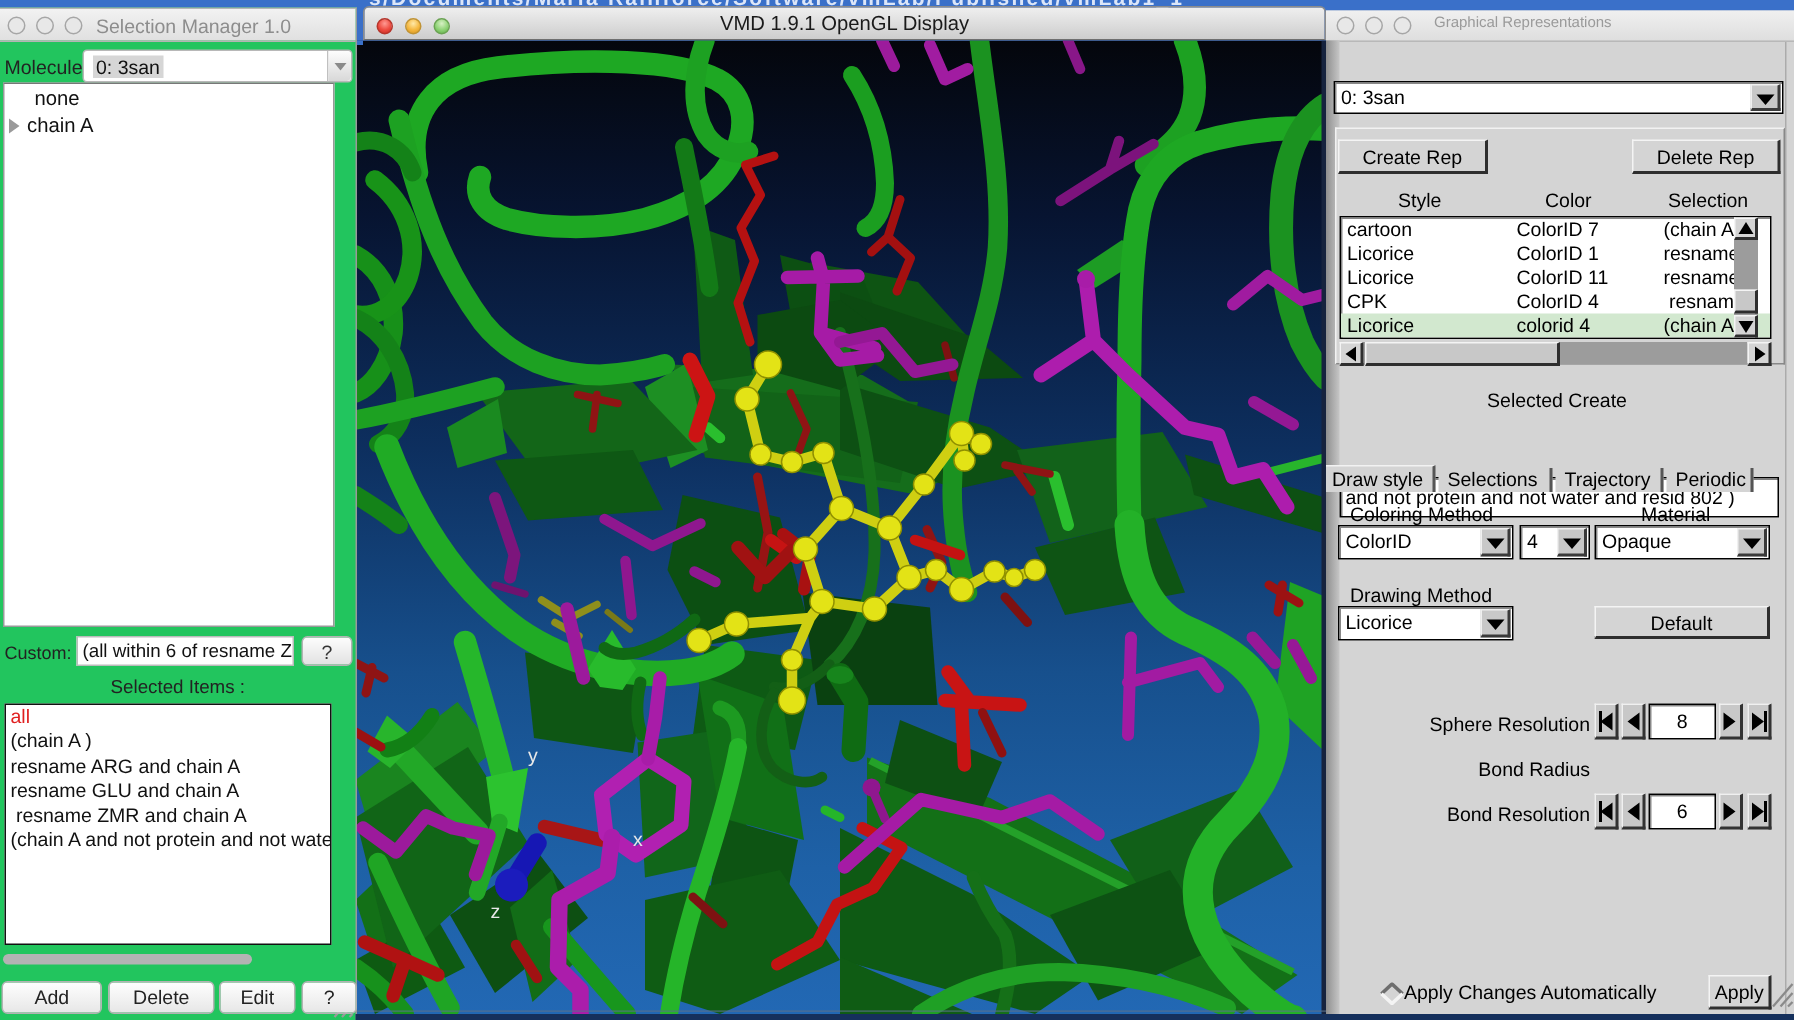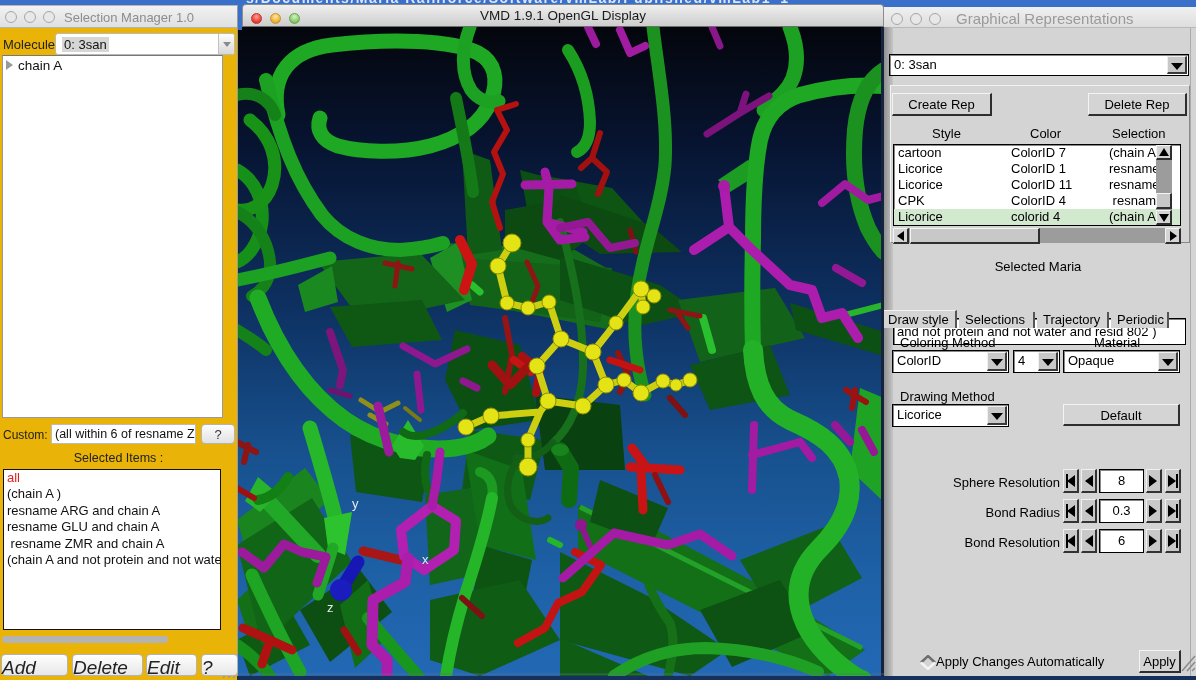--- a/index.html
+++ b/index.html
@@ -3,21 +3,21 @@
 <meta charset="utf-8">
 <style>
 * { margin:0; padding:0; box-sizing:border-box; }
 html,body { width:1196px; height:680px; overflow:hidden; background:#3a6fc8; font-family:"Liberation Sans",sans-serif; }
 #desktop { position:absolute; left:0; top:0; width:1196px; height:680px; }
 #topstrip { position:absolute; left:0; top:0; width:1196px; height:8px; background:#3a70c9; overflow:hidden; color:#e8eefc; font-size:14px; font-weight:bold; }
 #topstrip span { position:absolute; left:246px; top:-10px; letter-spacing:1.5px; color:#dce6f8; }
 #botstrip { position:absolute; left:237px; top:676px; width:959px; height:4px; background:#15305c; }
 
 
-#selmgr { position:absolute; left:0; top:5px; width:238px; height:675px; background:#eab308; border-right:1px solid #9a9a9a; border-top:1px solid #b6b6b6; }
+#selmgr { position:absolute; left:0; top:5px; width:238px; height:675px; background:#22c55e; border-right:1px solid #9a9a9a; border-top:1px solid #b6b6b6; }
 #selmgr .titlebar { position:absolute; left:0; top:0; width:100%; height:22px;
   background:linear-gradient(#f2f2f2,#e0e0e0); border-bottom:1px solid #b4b4b4;
   color:#8d8d8d; font-size:13px; }
 #selmgr .titlebar .t { position:absolute; left:64px; top:4px; }
 .ghostlights { position:absolute; left:5px; top:5px; }
 .ghostlights i { display:inline-block; width:12px; height:12px; border-radius:50%;
   border:1px solid #a6a6a6; background:#e8e8e8; margin-right:7px; }
 .maclights { position:absolute; left:8px; top:5px; }
 .maclights i { display:inline-block; width:11px; height:11px; border-radius:50%; margin-right:8px; }
 .maclights .r { background:radial-gradient(circle at 50% 30%, #ff9a93 0%, #ee4b40 55%, #c42b20 100%); border:1px solid #b5352b;}
@@ -49,32 +49,32 @@
   background:linear-gradient(#fdfdfd,#e2e2e2); border:1px solid #b3b3b3; border-radius:4px;
   text-align:center; font-size:13px; color:#333; padding-top:2px; }
 #selmgr .selitems { position:absolute; left:0; top:445px; width:100%; text-align:center; font-size:12.5px; color:#222; }
 #selmgr .bottomlist { position:absolute; left:3px; top:463px; width:218px; height:161px;
   background:#fff; border:1.5px solid #111; font-size:13px; color:#111; overflow:hidden; }
 #selmgr .bottomlist div { padding:0px 0 0px 3px; line-height:16.4px; white-space:nowrap; }
 #selmgr .bottomlist .red { color:#e02020; }
 #selmgr .hscroll { position:absolute; left:2px; top:630px; width:166px; height:7px; background:#b3b3b3; border-radius:4px; }
 #selmgr .btnrow { position:absolute; left:0; top:648px; width:100%; height:24px; }
 .macbtn { position:absolute; height:22px; background:linear-gradient(#fefefe,#e7e7e7);
-  border:1px solid #b3b3b3; border-radius:4px; text-align:left; font-size:19px; color:#222; padding-top:2px;font-style:italic; }
+  border:1px solid #b3b3b3; border-radius:4px; text-align:center; font-size:13px; color:#222; padding-top:2px; }
 
 
 #vmdbar { position:absolute; left:242px; top:4px; width:642px; height:23px;
   background:linear-gradient(#efefef,#cdcdcd); border:1px solid #8c8c8c; border-bottom:1px solid #6f6f6f; border-radius:4px 4px 0 0; }
 #vmdbar .t { position:absolute; left:0; right:0; top:3px; text-align:center; font-size:13.5px; color:#1a1a1a; }
 
 
 #gfxrep { position:absolute; left:884px; top:7px; width:312px; height:669px; background:#d4d4d4; font-size:13px; color:#000; }
 #gfxrep .edgeL { position:absolute; left:0; top:20px; width:9px; height:649px; background:linear-gradient(90deg,#8f8f8f,#c6c6c6); }
 #gfxrep .titlebar { position:absolute; left:0; top:0; width:100%; height:21px;
-  background:linear-gradient(#f0f0f0,#dedede); border-bottom:1px solid #b8b8b8; color:#9a9a9a; font-size:15px; }
+  background:linear-gradient(#f0f0f0,#dedede); border-bottom:1px solid #b8b8b8; color:#9a9a9a; font-size:10px; }
 #gfxrep .titlebar .t { position:absolute; left:72px; top:3px; }
 .tklabel { position:absolute; }
 
 .tkentry { position:absolute; background:#fff; border:1px solid #000; box-shadow:inset 1px 1px 0 #808080;margin-top:44px; }
 
 .tkbtn { position:absolute; background:#d4d4d4;
   border-top:1px solid #f4f4f4; border-left:1px solid #f4f4f4;
   border-bottom:2px solid #2e2e2e; border-right:2px solid #2e2e2e;
   text-align:center; }
 
@@ -341,20 +341,21 @@
       <div class="t">Selection Manager 1.0</div>
     </div>
     <div class="molrow">
       <div class="lbl">Molecule:</div>
       <div class="molcombo">
           <span class="v" style="background:#d6d6d6;padding:0 2px;">0: 3san</span>
           <span class="btn"></span>
         </div>
     </div>
     <div class="toplist">
+      <div style="padding-left:20px;">none</div>
       <div class="tri">chain A</div>
     </div>
     <div class="customrow">
       <div class="lbl">Custom:</div>
       <div class="custominput">(all within 6 of resname Z</div>
       <div class="qbtn1">?</div>
     </div>
     <div class="selitems">Selected Items :</div>
     <div class="bottomlist">
       <div class="red">all</div>
@@ -414,21 +415,21 @@
     </div>
 
     <div style="position:absolute;left:9px;top:221px;width:288px;height:15px;background:#9c9c9c;">
       <div class="tkbtn" style="left:0;top:0;width:16px;height:16px;"></div>
       <div style="position:absolute;left:4px;top:3px;border-top:5px solid transparent;border-bottom:5px solid transparent;border-right:7px solid #000;"></div>
       <div class="tkbtn" style="left:17px;top:0;width:130px;height:16px;background:#c8c8c8;"></div>
       <div class="tkbtn" style="left:272px;top:0;width:16px;height:16px;"></div>
       <div style="position:absolute;left:277px;top:3px;border-top:5px solid transparent;border-bottom:5px solid transparent;border-left:7px solid #000;"></div>
     </div>
 
-    <div class="tklabel" style="left:0;right:4px;top:252px;text-align:center;">Selected Maria</div>
+    <div class="tklabel" style="left:0;right:4px;top:252px;text-align:center;">Selected Create</div>
     <div class="tkentry" style="left:9px;top:267px;width:293px;height:27px;padding:5px 0 0 3px;white-space:nowrap;">and not protein and not water and resid 802 )</div>
 
     <div style="position:absolute;left:0px;top:303px;width:73px;height:18px;background:#d4d4d4;border-top:1px solid #f2f2f2;border-right:2px solid #555;padding:1px 0 0 4px;">Draw style</div>
     <div style="position:absolute;left:75px;top:305px;width:76px;height:16px;background:#d4d4d4;border-right:2px solid #555;padding:0 4px 0 6px;">Selections</div>
     <div style="position:absolute;left:153px;top:305px;width:72px;height:16px;background:#d4d4d4;border-right:2px solid #555;padding:0 0 0 6px;">Trajectory</div>
     <div style="position:absolute;left:227px;top:305px;width:58px;height:16px;background:#d4d4d4;border-right:2px solid #555;padding:0 0 0 6px;">Periodic</div>
 
     <div class="tklabel" style="left:16px;top:328px;">Coloring Method</div>
     <div class="tklabel" style="left:210px;top:328px;">Material</div>
     <div class="tkcombo" style="left:8px;top:343px;width:117px;height:23px;">
@@ -451,27 +452,20 @@
     <div class="tkbtn" style="left:179px;top:397px;width:117px;height:22px;padding-top:3px;">Default</div>
 
     <div class="tklabel" style="left:0;top:468px;width:176px;text-align:right;">Sphere Resolution</div>
     <div class="tklabel" style="left:0;top:498px;width:176px;text-align:right;">Bond Radius</div>
     <div class="tklabel" style="left:0;top:528px;width:176px;text-align:right;">Bond Resolution</div>
 
     <div class="spinrow" style="top:462px;">
         <span class="sb b1"></span>
         <span class="sb b2"></span>
         <span class="sf">8</span>
-        <span class="sb b3"></span>
-        <span class="sb b4"></span>
-      </div>
-    <div class="spinrow" style="top:492px;">
-        <span class="sb b1"></span>
-        <span class="sb b2"></span>
-        <span class="sf">0.3</span>
         <span class="sb b3"></span>
         <span class="sb b4"></span>
       </div>
     <div class="spinrow" style="top:522px;">
         <span class="sb b1"></span>
         <span class="sb b2"></span>
         <span class="sf">6</span>
         <span class="sb b3"></span>
         <span class="sb b4"></span>
       </div>

